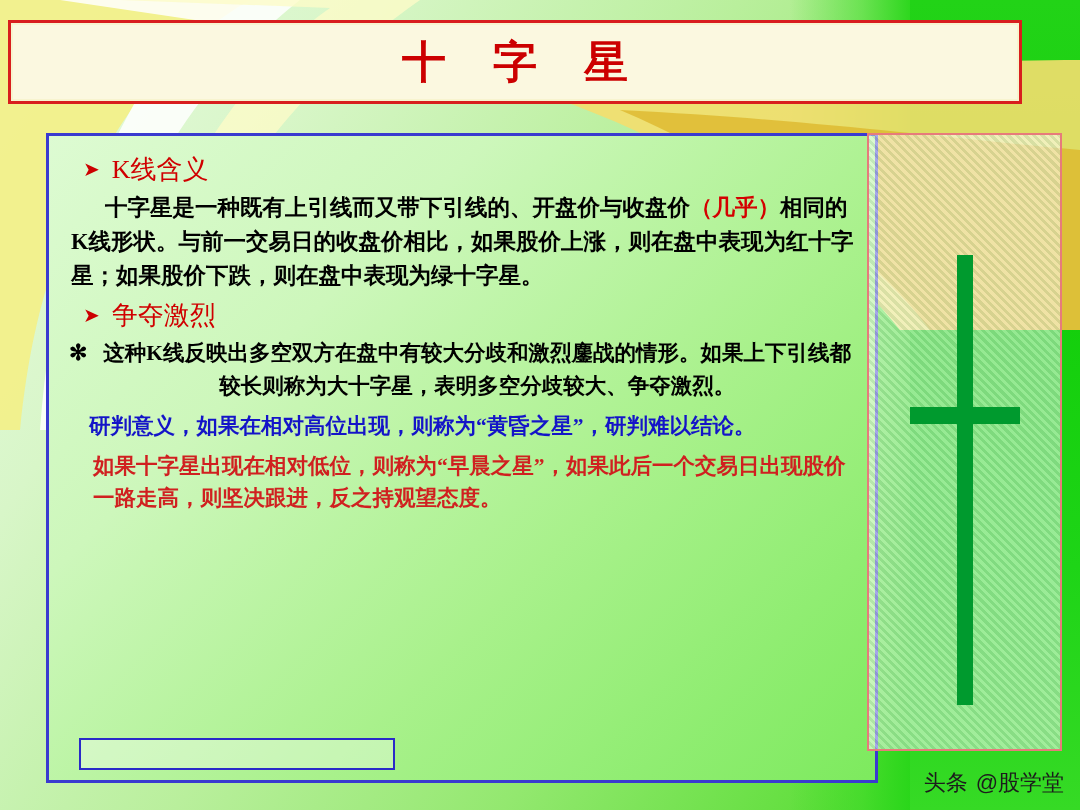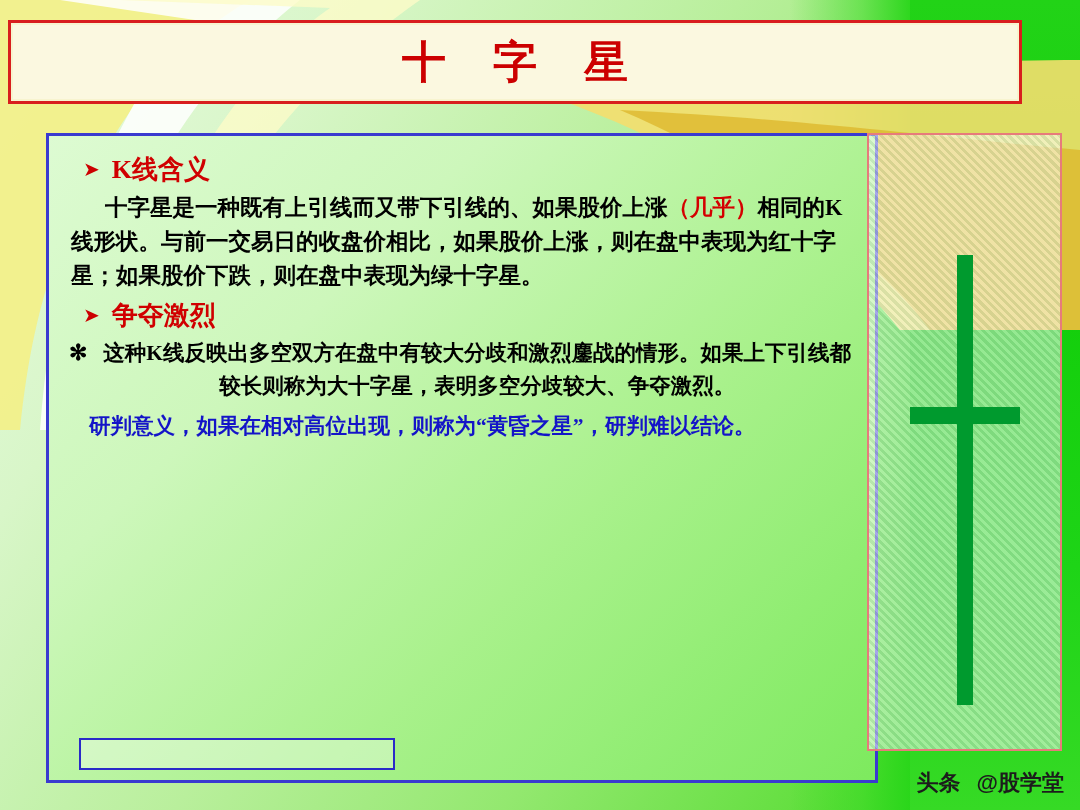--- a/index.html
+++ b/index.html
@@ -94,21 +94,21 @@
   }
   .arrow-icon {
     color: #cc0000;
     font-size: 20px;
     line-height: 1;
     transform: translateY(-1px);
   }
   .head-text {
     color: #d00000;
     font-size: 26px;
-    font-weight: bold;
+    font-weight: normal;
   }
   .para-1 {
     color: #000000;
     font-weight: bold;
     font-size: 22.5px;
     line-height: 1.5;
     margin: 4px 0 0 6px;
     text-indent: 34px;
   }
   .para-1 .hl { color: #d40000; }
@@ -176,25 +176,25 @@
     margin-left: -55px;
     background: #009a2e;
   }
   
   .watermark {
     position: absolute;
     right: 16px;
     bottom: 12px;
     color: #1c1c1c;
     font-size: 22px;
-    font-weight: bold;
+    font-weight: normal;
     font-family: "Liberation Sans", sans-serif;
     z-index: 9;
     display: flex;
-    gap: 16px;
+    gap: 8px;
   }
   .wm-badge {
     display: inline-block;
     font-size: 22px;
   }
 </style>
 </head>
 <body>
 
 <div class="slide">
@@ -215,34 +215,35 @@
   </div>
 
   <div class="content-panel">
 
     <div class="bullet-head">
       <span class="arrow-icon">➤</span>
       <span class="head-text">K线含义</span>
     </div>
 
     <div class="para-1">
-      <span>十字星是一种既有上引线而又带下引线的、如果股价上涨</span><span class="hl">（几乎）</span><span>相同的K线形状。与前一交易日的收盘价相比，如果股价上涨，则在盘中表现为红十字星；如果股价下跌，则在盘中表现为绿十字星。</span>
+      <span>十字星是一种既有上引线而又带下引线的、开盘价与收盘价</span><span class="hl">（几乎）</span><span>相同的K线形状。与前一交易日的收盘价相比，如果股价上涨，则在盘中表现为红十字星；如果股价下跌，则在盘中表现为绿十字星。</span>
     </div>
 
     <div class="bullet-head">
       <span class="arrow-icon">➤</span>
       <span class="head-text">争夺激烈</span>
     </div>
 
     <div class="star-row">
       <span class="star-icon">✻</span>
       <span class="star-text">这种K线反映出多空双方在盘中有较大分歧和激烈鏖战的情形。如果上下引线都较长则称为大十字星，表明多空分歧较大、争夺激烈。</span>
     </div>
 
     <div class="blue-para">研判意义，如果在相对高位出现，则称为“黄昏之星”，研判难以结论。</div>
+    <div class="red-para">如果十字星出现在相对低位，则称为“早晨之星”，如果此后一个交易日出现股价一路走高，则坚决跟进，反之持观望态度。</div>
 
     <div class="inner-white-box"></div>
   </div>
 
   <div class="cross-panel">
     <div class="cross-v"></div>
     <div class="cross-h"></div>
   </div>
 
   <div class="watermark">

